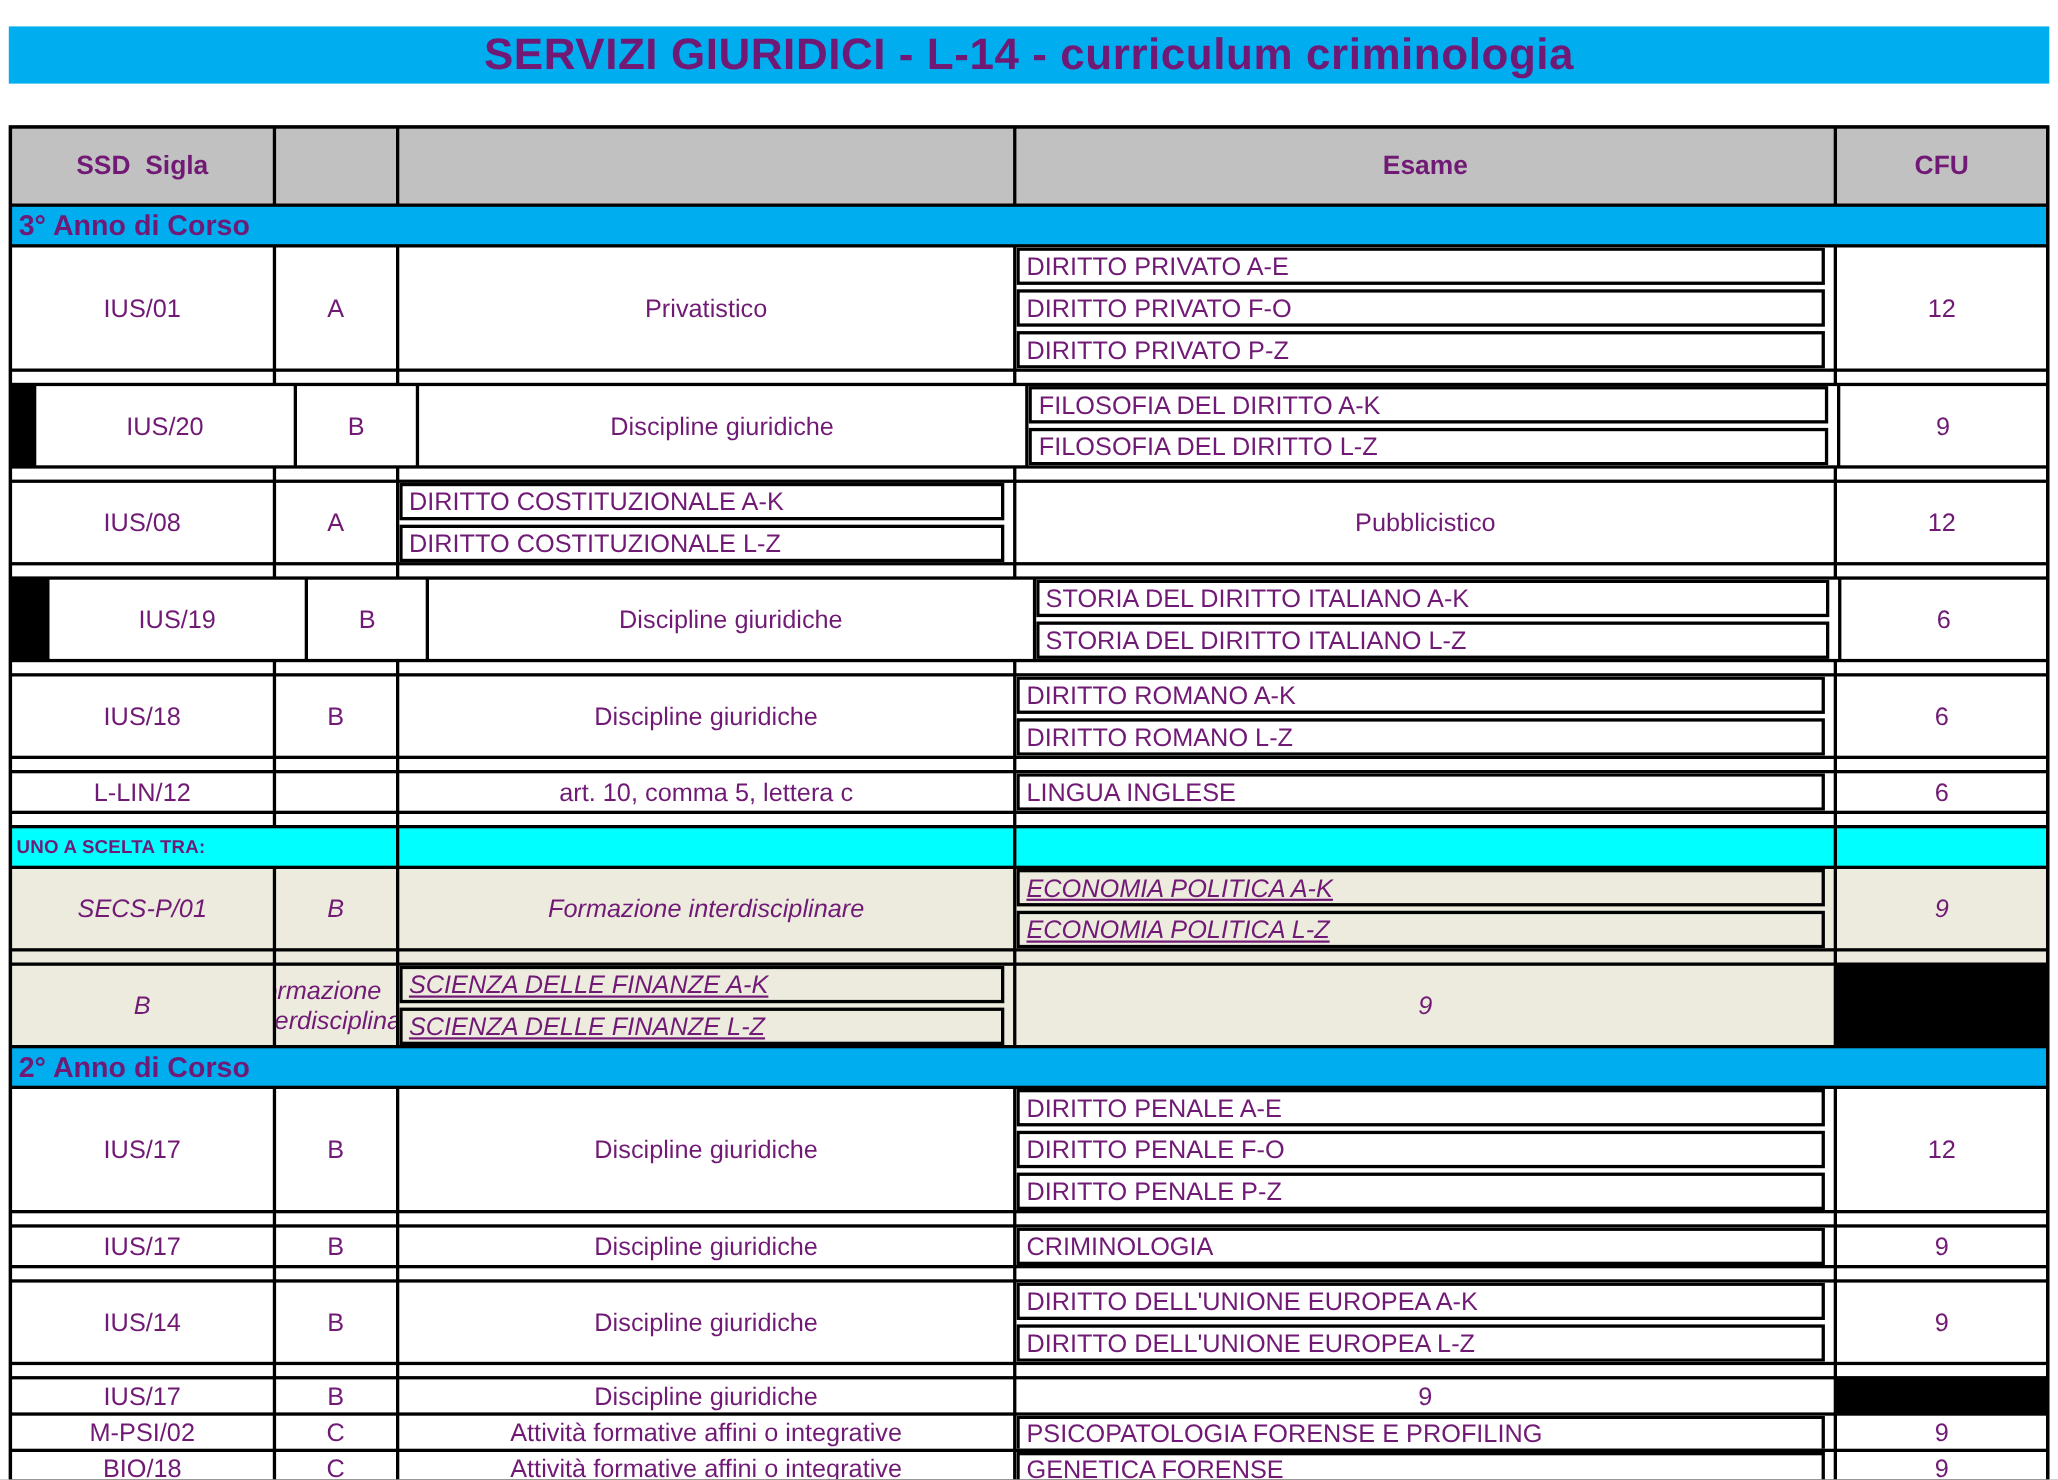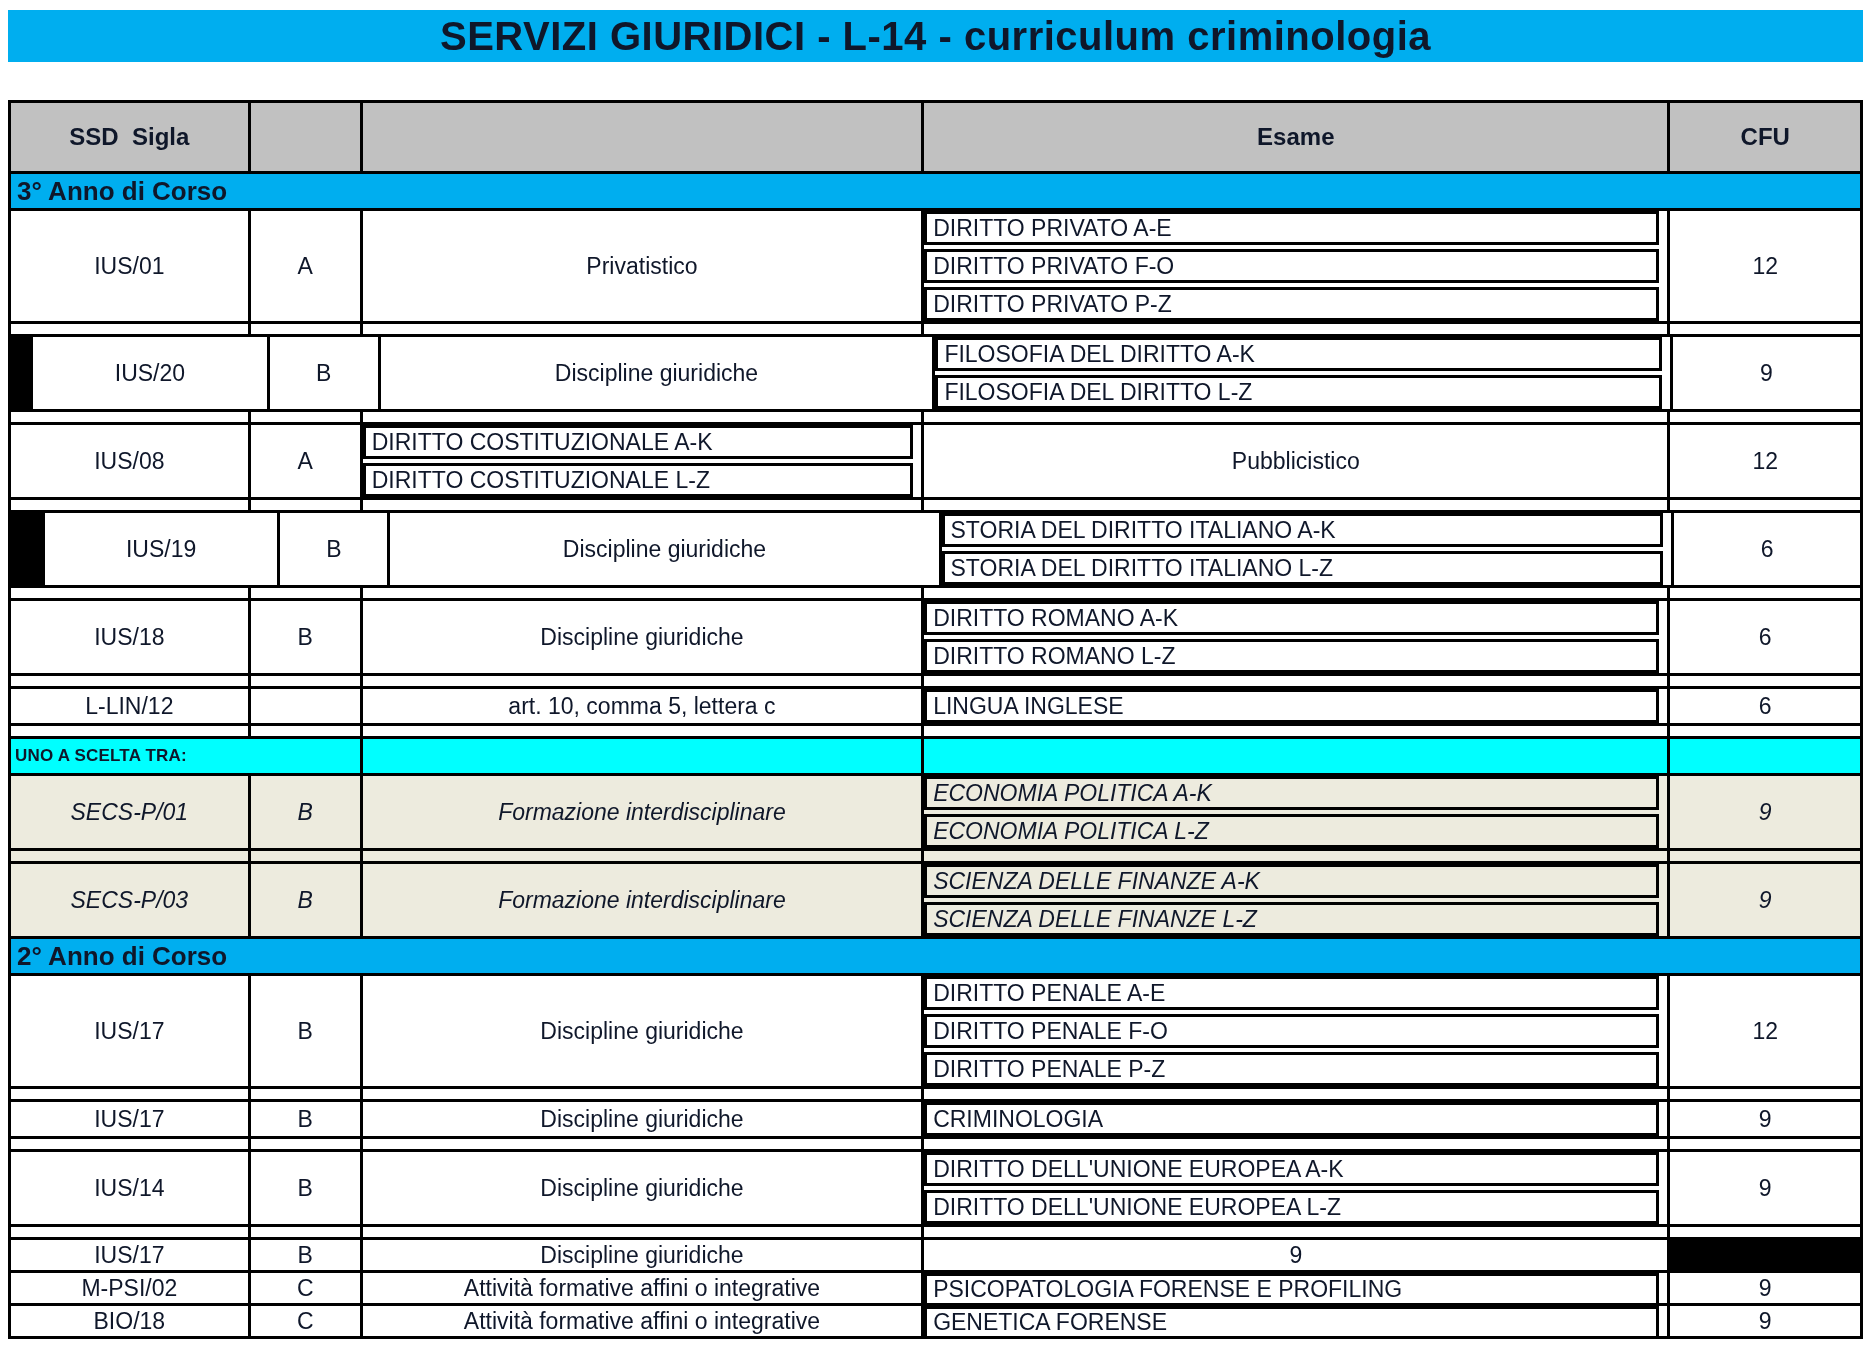--- a/index.html
+++ b/index.html
@@ -1,19 +1,19 @@
 <!DOCTYPE html>
 <html style="--blue: #00AEEF; --cyan: #00FFFF; --gray: #C1C1C1; --beige: #EDEBDE;"><head>
 <meta charset="utf-8">
 <style>
   html,body{margin:0;padding:0;background:#fff;}
   .page{
     width:1871px;height:1345px;box-sizing:border-box;
-    padding:10px 8px;background:#fff;
-    font-family:"Liberation Sans", sans-serif;color:#0f172a;
+    padding:24px 8px;background:#fff;
+    font-family:"Liberation Sans", sans-serif;color:#701a75;
     overflow:hidden;
   }
   .title-bar{
     height:52px;background:var(--blue);
     display:flex;align-items:center;justify-content:center;
     font-size:40px;font-weight:bold;letter-spacing:0.5px;
     margin-bottom:38px;
   }
   .tbl{
     border:3px solid #000;background:#000;
@@ -52,21 +52,21 @@
   .exams{
     flex-direction:column;align-items:stretch;justify-content:space-between;
     gap:4px;padding:0;
   }
   .exam-box{
     flex:1;border:3px solid #000;margin-right:8px;
     display:flex;align-items:center;padding-left:6px;
     font-size:23px;box-sizing:border-box;
   }
   .beige .cell{background:var(--beige);font-style:italic;}
-  .beige .exam-box{font-style:italic;}
+  .beige .exam-box{font-style:italic;text-decoration:underline;}
 </style>
 </head>
 <body>
 
 <div class="page">
   <div class="title-bar">
     <span>SERVIZI GIURIDICI - L-14 - curriculum criminologia</span>
   </div>
 
   <div class="tbl">
@@ -184,21 +184,20 @@
             <div class="exam-box">ECONOMIA POLITICA L-Z</div>
           </div>
           <div class="cell">9</div>
         </div><div class="row spacer beige">
           <div class="cell"></div>
           <div class="cell"></div>
           <div class="cell"></div>
           <div class="cell"></div>
           <div class="cell"></div>
         </div><div class="row course beige" style="height: 72px;">
-          <div class="cell">SECS-P/03</div>
           <div class="cell">B</div>
           <div class="cell">Formazione interdisciplinare</div>
           <div class="cell exams">
             <div class="exam-box">SCIENZA DELLE FINANZE A-K</div>
             <div class="exam-box">SCIENZA DELLE FINANZE L-Z</div>
           </div>
           <div class="cell">9</div>
         </div><div class="row section">
           <div class="cell">2° Anno di Corso</div>
         </div><div class="row course" style="height: 110px;">

